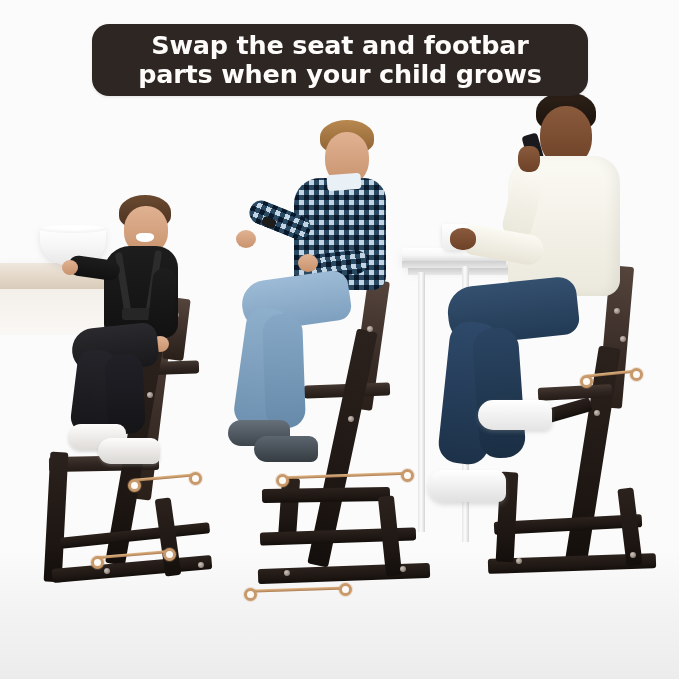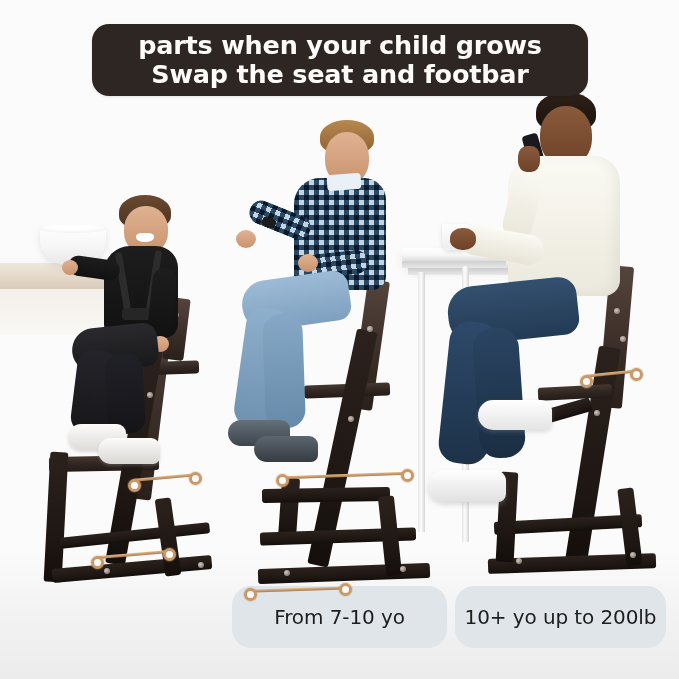--- a/index.html
+++ b/index.html
@@ -128,22 +128,22 @@
 </style>
 </head>
 <body>
 
 <div id="stage">
 
   <div class="floor"></div>
 
   <div class="banner">
     <div class="banner-text">
+      <span>Swap the seat and footbar</span>
       <span>parts when your child grows</span>
-      <span>Swap the seat and footbar</span>
     </div>
   </div>
 
   <div class="scenes">
 
     <div class="scene s1">
 
       <div class="counterL"></div>
       <div class="bowl"></div>
 
@@ -308,21 +308,15 @@
       </div>
 
       <div class="rod" style="left:156px;top:272px;width:52px;transform:rotate(-6deg);"></div>
       <div class="knob" style="left:150px;top:275px;"></div>
       <div class="knob" style="left:200px;top:268px;"></div>
     </div>
 
   </div>
 
   <div class="pills">
-    <div class="pill p2">
-      <span class="pill-txt">From 7-10 yo</span>
-    </div>
-    <div class="pill p3">
-      <span class="pill-txt">10+ yo up to 200lb</span>
-    </div>
   </div>
 
 </div>
 
 </body></html>

